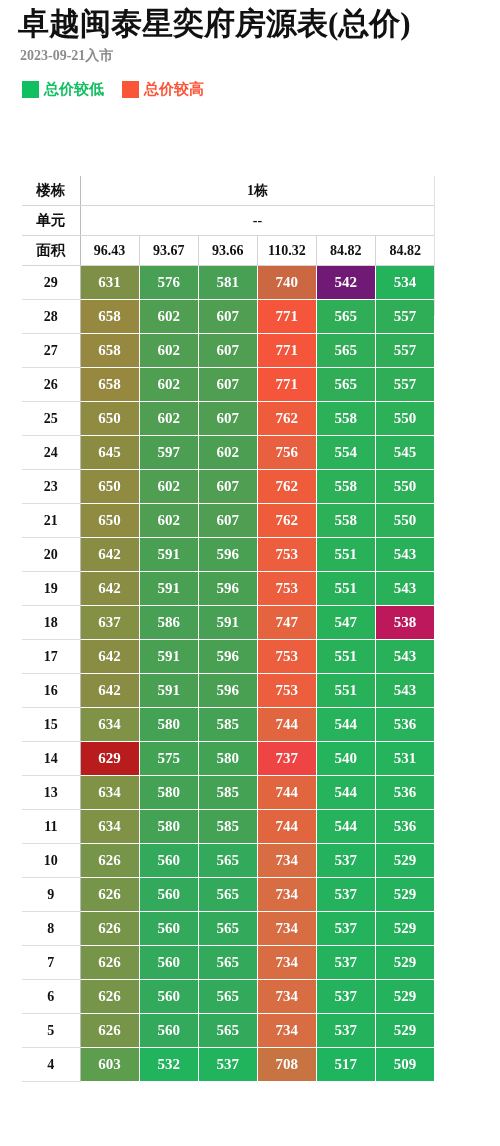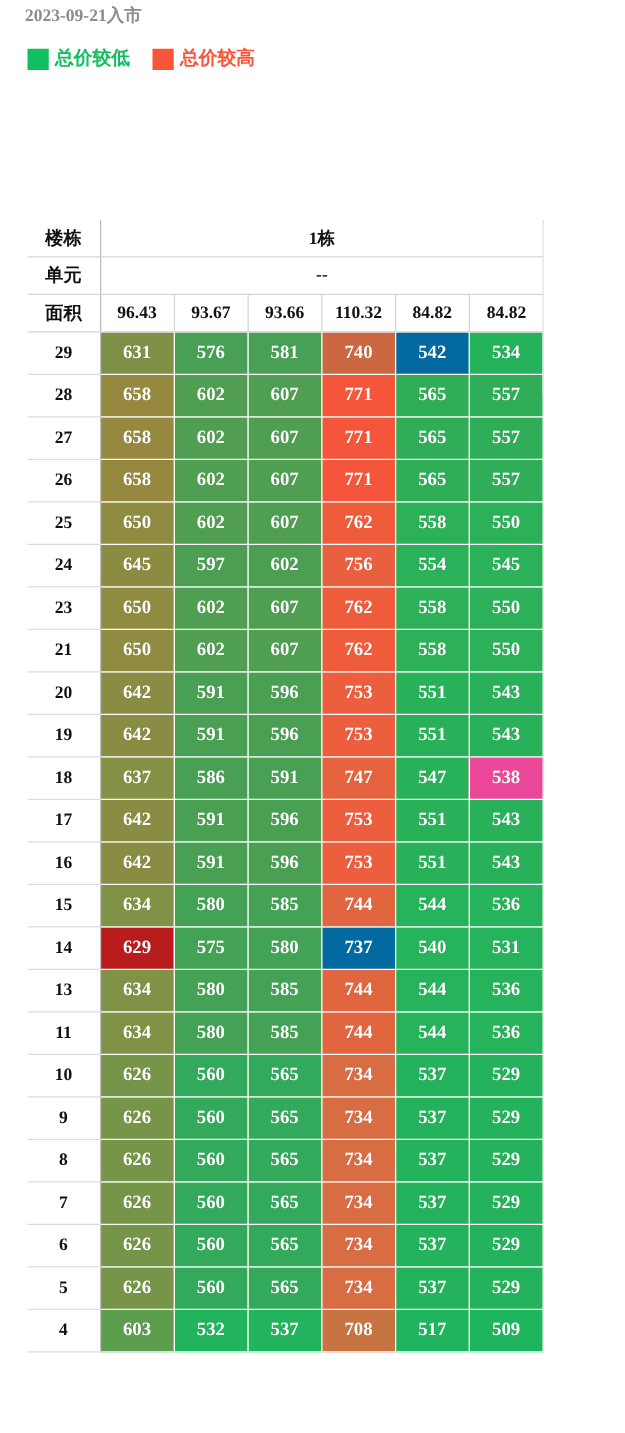--- a/index.html
+++ b/index.html
@@ -137,20 +137,21 @@
     width:1px;
     height:140px;
     background:#e2e2e2;
   }
 </style>
 </head>
 <body>
 
 <div class="page">
 
+  <div class="title">卓越闽泰星奕府房源表(总价)</div>
   <div class="subtitle">2023-09-21入市</div>
 
   <div class="legend">
     <div class="legend-item">
       <span class="legend-swatch" style="background: rgb(16, 191, 95);"></span>
       <span class="legend-label" style="color: rgb(16, 191, 95);">总价较低</span>
     </div>
     <div class="legend-item">
       <span class="legend-swatch" style="background: rgb(251, 85, 57);"></span>
       <span class="legend-label" style="color: rgb(251, 85, 57);">总价较高</span>
@@ -187,21 +188,21 @@
           <td class="hdr-cell last">84.82</td>
         </tr>
       </tbody>
       <tbody id="data-body">
           <tr>
             <td class="row-label">29</td>
             <td class="cell" style="background: rgb(126, 143, 70);">631</td>
             <td class="cell" style="background: rgb(71, 160, 83);">576</td>
             <td class="cell" style="background: rgb(71, 160, 83);">581</td>
             <td class="cell" style="background: rgb(203, 103, 65);">740</td>
-            <td class="cell" style="background: #0369a1;">542</td>
+            <td class="cell" style="background: #701a75;">542</td>
             <td class="cell" style="background: rgb(36, 178, 91);">534</td>
           </tr>
           <tr>
             <td class="row-label">28</td>
             <td class="cell" style="background: rgb(150, 137, 63);">658</td>
             <td class="cell" style="background: rgb(79, 158, 81);">602</td>
             <td class="cell" style="background: rgb(79, 158, 81);">607</td>
             <td class="cell" style="background: rgb(245, 85, 58);">771</td>
             <td class="cell" style="background: rgb(47, 174, 87);">565</td>
             <td class="cell" style="background: rgb(47, 174, 87);">557</td>
@@ -278,21 +279,21 @@
             <td class="cell" style="background: rgb(41, 177, 90);">551</td>
             <td class="cell" style="background: rgb(41, 177, 90);">543</td>
           </tr>
           <tr>
             <td class="row-label">18</td>
             <td class="cell" style="background: rgb(132, 144, 68);">637</td>
             <td class="cell" style="background: rgb(71, 160, 83);">586</td>
             <td class="cell" style="background: rgb(71, 160, 83);">591</td>
             <td class="cell" style="background: rgb(230, 99, 63);">747</td>
             <td class="cell" style="background: rgb(39, 178, 90);">547</td>
-            <td class="cell" style="background: #ec4899;">538</td>
+            <td class="cell" style="background: #be185d;">538</td>
           </tr>
           <tr>
             <td class="row-label">17</td>
             <td class="cell" style="background: rgb(137, 141, 67);">642</td>
             <td class="cell" style="background: rgb(73, 160, 82);">591</td>
             <td class="cell" style="background: rgb(73, 160, 82);">596</td>
             <td class="cell" style="background: rgb(236, 94, 61);">753</td>
             <td class="cell" style="background: rgb(41, 177, 90);">551</td>
             <td class="cell" style="background: rgb(41, 177, 90);">543</td>
           </tr>
@@ -312,21 +313,21 @@
             <td class="cell" style="background: rgb(68, 162, 84);">585</td>
             <td class="cell" style="background: rgb(225, 102, 64);">744</td>
             <td class="cell" style="background: rgb(38, 179, 91);">544</td>
             <td class="cell" style="background: rgb(38, 179, 91);">536</td>
           </tr>
           <tr>
             <td class="row-label">14</td>
             <td class="cell" style="background: #b91c1c;">629</td>
             <td class="cell" style="background: rgb(66, 163, 85);">575</td>
             <td class="cell" style="background: rgb(66, 163, 85);">580</td>
-            <td class="cell" style="background: #0369a1;">737</td>
+            <td class="cell" style="background: #ef4444;">737</td>
             <td class="cell" style="background: rgb(37, 179, 91);">540</td>
             <td class="cell" style="background: rgb(37, 179, 91);">531</td>
           </tr>
           <tr>
             <td class="row-label">13</td>
             <td class="cell" style="background: rgb(127, 146, 69);">634</td>
             <td class="cell" style="background: rgb(68, 162, 84);">580</td>
             <td class="cell" style="background: rgb(68, 162, 84);">585</td>
             <td class="cell" style="background: rgb(225, 102, 64);">744</td>
             <td class="cell" style="background: rgb(38, 179, 91);">544</td>

